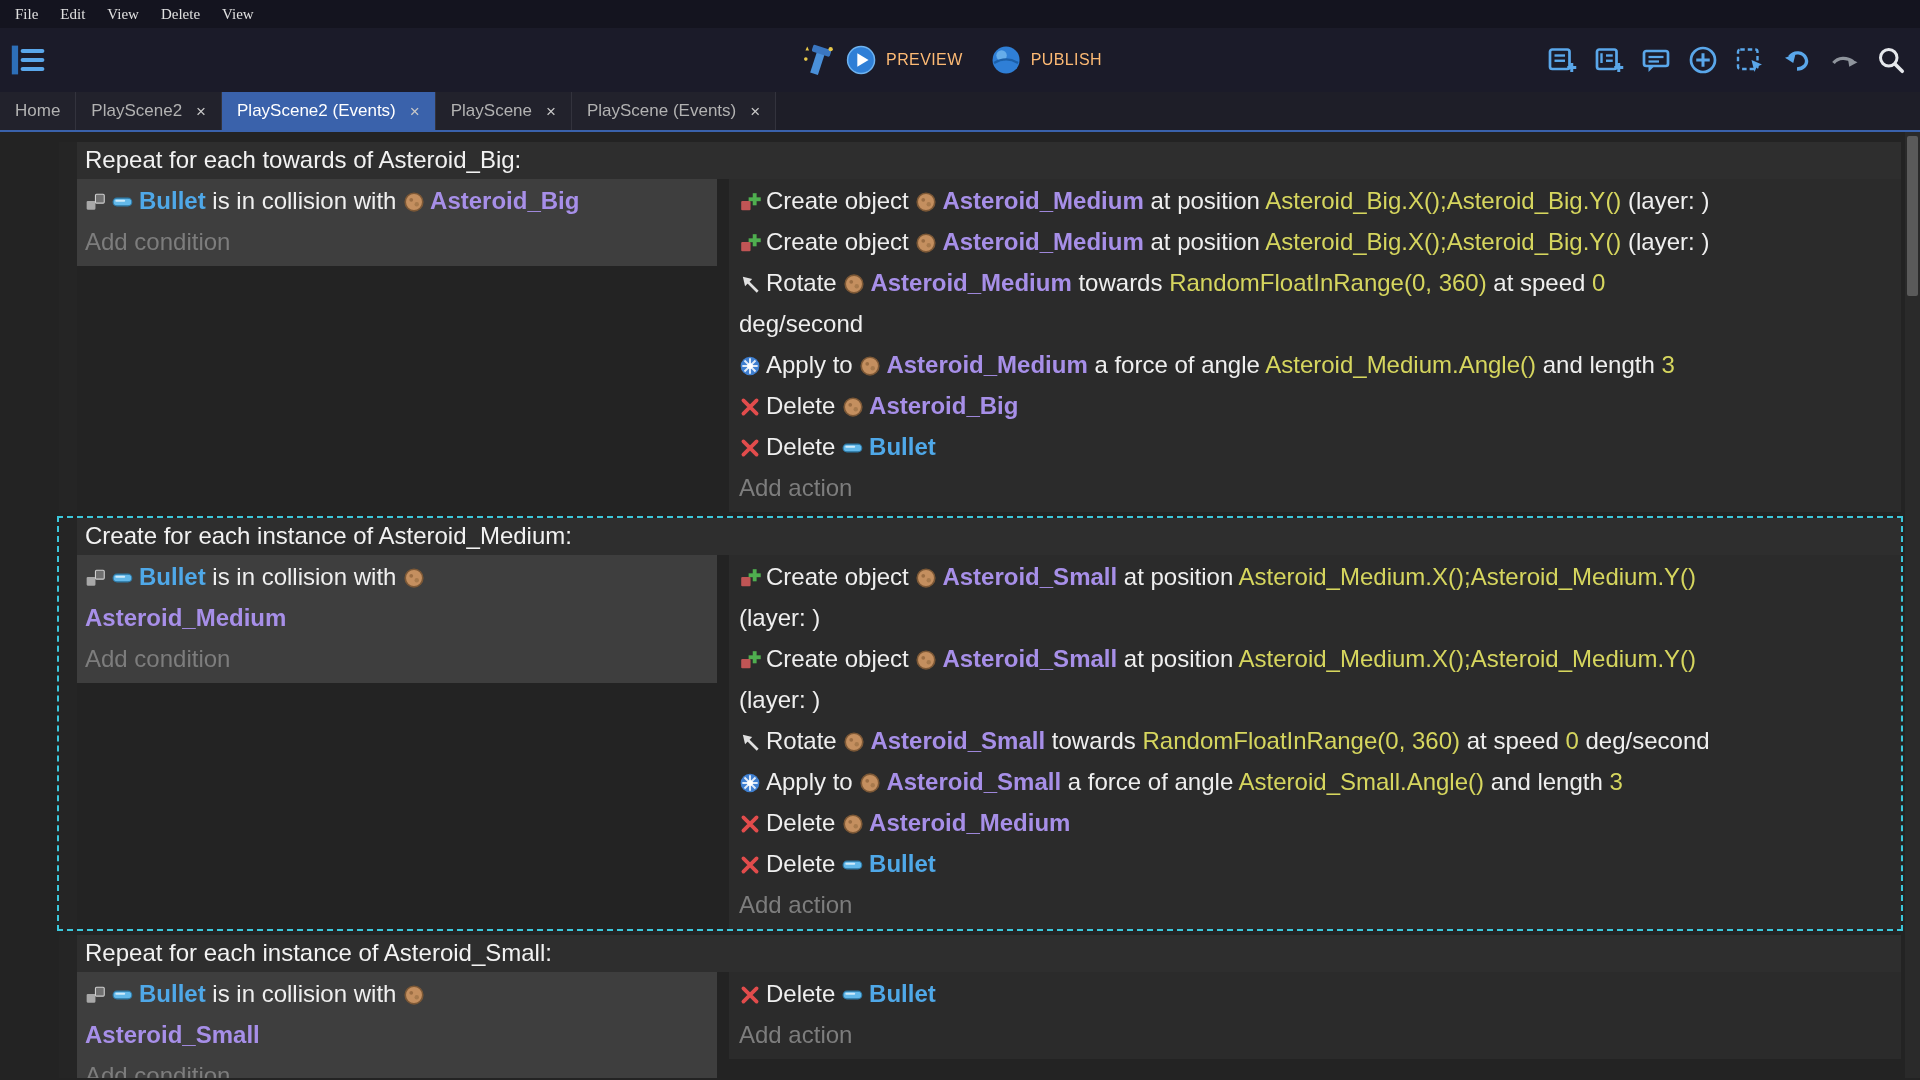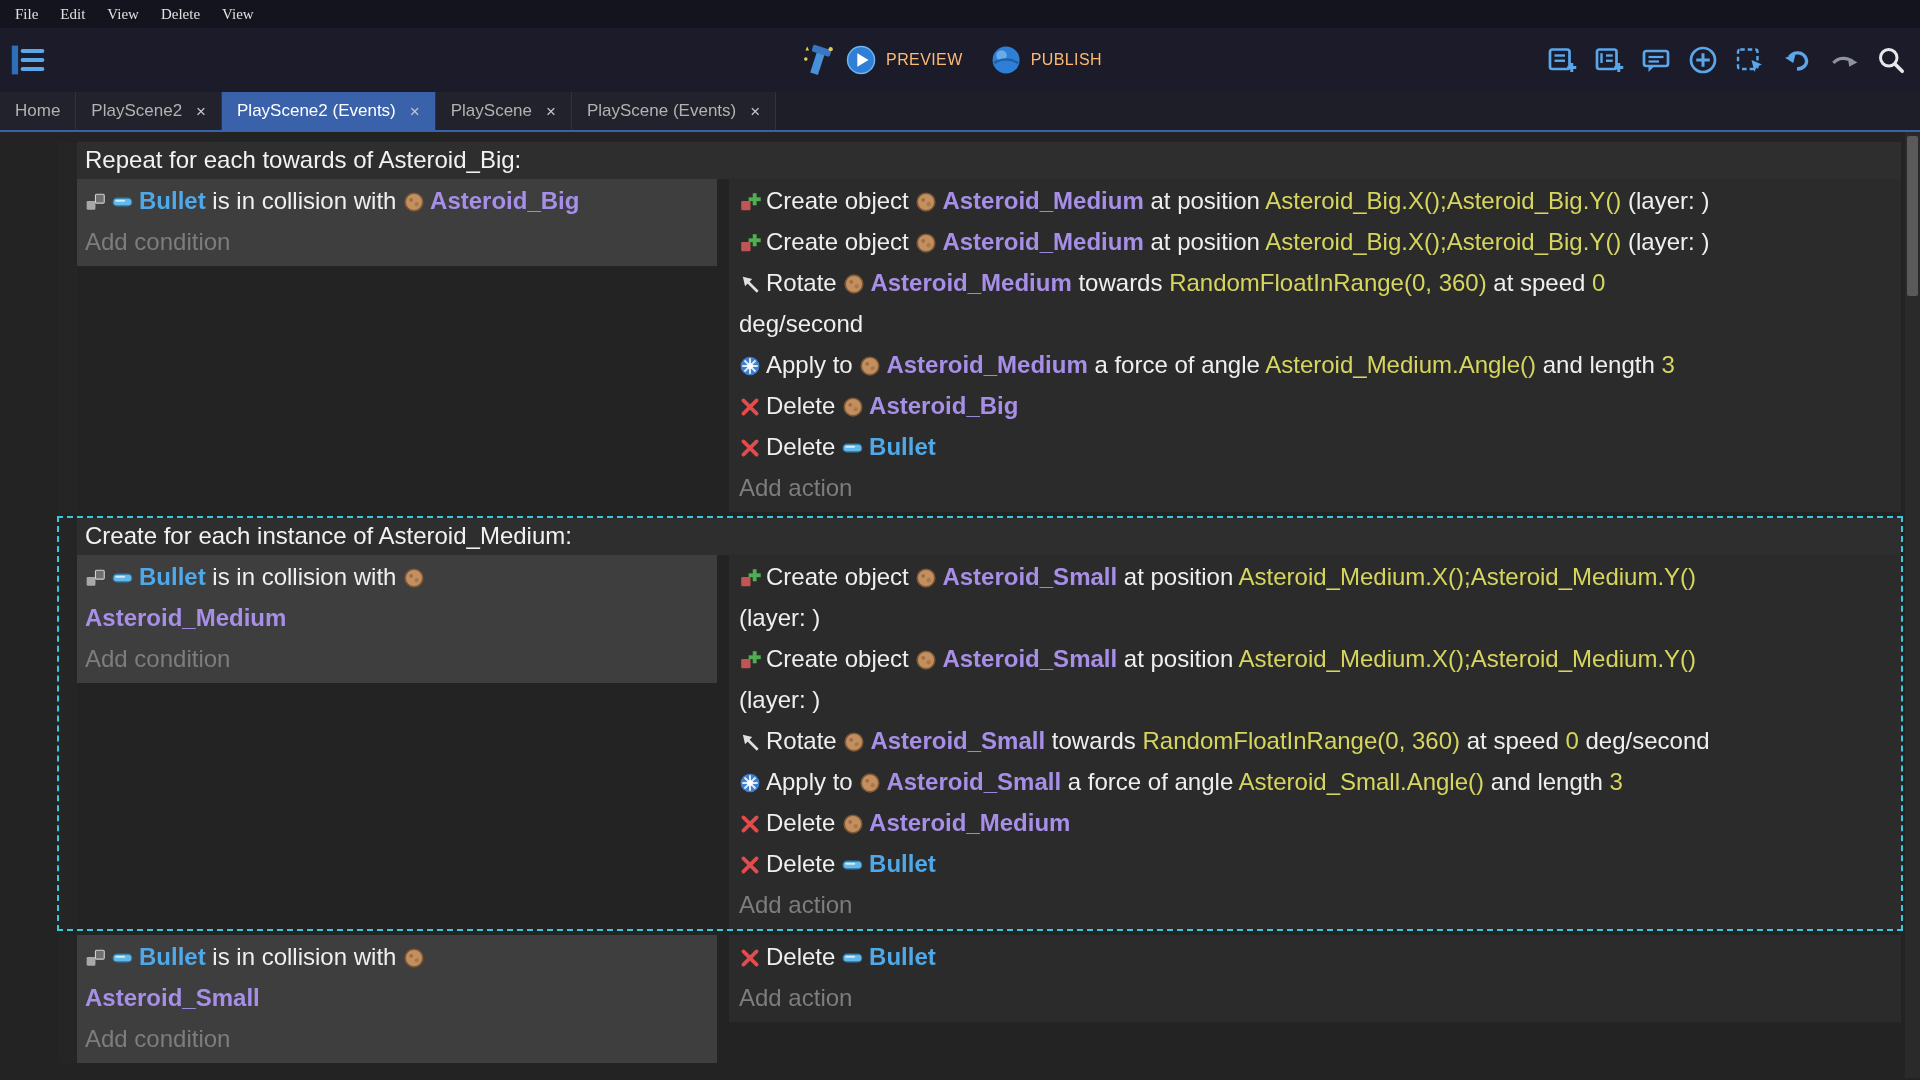--- a/index.html
+++ b/index.html
@@ -374,20 +374,21 @@
                   <rect x="3" y="8" width="9" height="1.8" rx="0.9" fill="#cdeafa"></rect>
                 </svg></span><span class="obj-blue">Bullet</span></div>
             <div class="add-link">Add action</div>
           </div>
         </div>
       </div>
     </div>
     <div class="gd-event">
       <div class="event-gutter"></div>
       <div class="event-main">
+        <div class="event-header">Repeat for each instance of Asteroid_Small:</div>
         <div class="event-body">
           <div class="cond-col">
             <div class="row"><span class="icon"><svg viewBox="0 0 20 20">
                   <rect x="1.5" y="9" width="8" height="8" rx="1" fill="#a8a8a8"></rect>
                   <rect x="9.5" y="3" width="8" height="8" rx="1" fill="#6f6f6f" stroke="#cfcfcf" stroke-width="1"></rect>
                 </svg></span><span class="icon"><svg viewBox="0 0 20 20">
                   <rect x="1" y="6.5" width="17" height="7" rx="3.5" fill="#63b9ea" stroke="#2d7cab" stroke-width="1"></rect>
                   <rect x="3" y="8" width="9" height="1.8" rx="0.9" fill="#cdeafa"></rect>
                 </svg></span><span class="obj-blue">Bullet</span><span> is in collision with </span><span class="icon"><svg viewBox="0 0 20 20">
                   <circle cx="10" cy="10" r="8" fill="#c48f5f" stroke="#7c5836" stroke-width="1.5"></circle>

